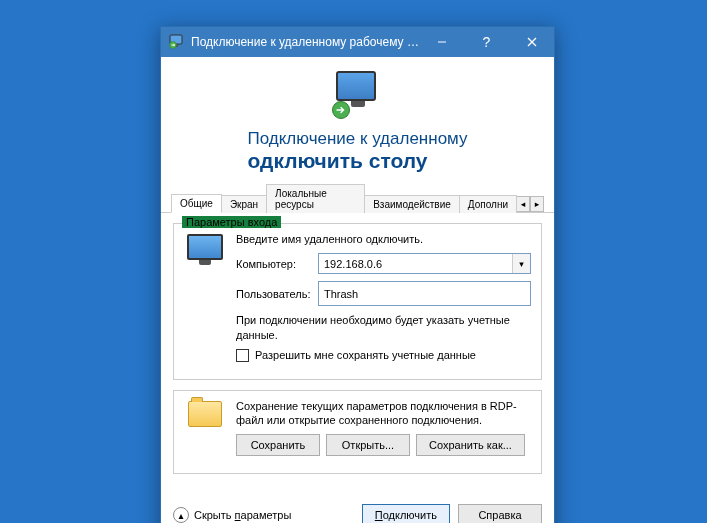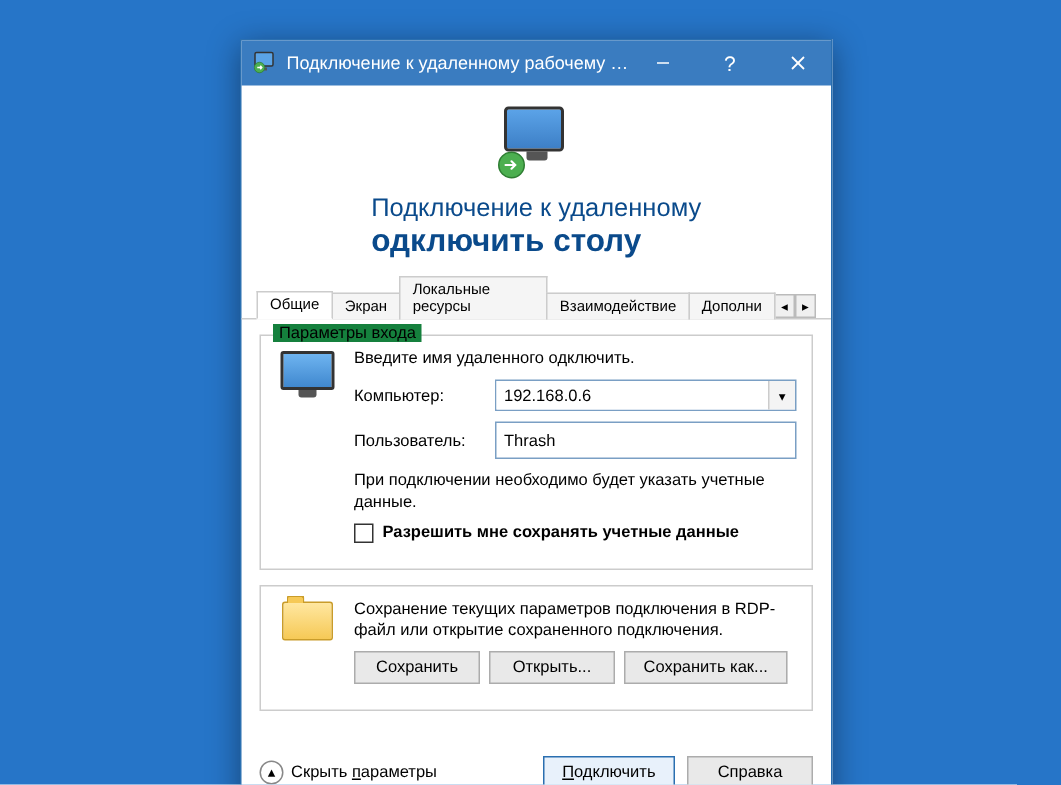--- a/index.html
+++ b/index.html
@@ -137,21 +137,21 @@
     .folder-icon {
       width: 34px; height: 26px;
       background: linear-gradient(#ffe7a0,#f6c956);
       border: 1px solid #c99c2a;
       border-radius: 2px;
       position: relative;
     }
     .folder-tab { position:absolute; top:-5px; left:2px; width:12px; height:5px; background:#f6c956; border:1px solid #c99c2a; border-bottom:none; border-radius:2px 2px 0 0;}
     .fs-content { flex: 1; font-size: 11px; color:#000;}
     .fs-content > * { margin-bottom: 7px; }
-    .form-row { display:flex; align-items:center; gap:18px;}
+    .form-row { display:flex; align-items:center; gap:6px;}
     .form-label { width: 76px; }
     .combo {
       flex: 1;
       display:flex;
       border: 1px solid #7a9fc4;
       height: 21px;
       background:#fff;
     }
     .combo input {
       flex:1; border:none; outline:none; padding: 0 5px; font-size:11px;
@@ -161,21 +161,21 @@
       width: 18px; display:flex; align-items:center; justify-content:center;
       font-size: 9px; cursor:pointer; border-left: 1px solid #ccc;
       background:#f4f4f4;
     }
     .textfield {
       flex:1; border: 1px solid #7a9fc4; height:25px;
       padding: 0 5px; font-size:11px; outline:none;
       font-family: inherit;
     }
     .note { font-size: 11px; color:#000; line-height: 1.3;}
-    .check-row { display:flex; align-items:center; gap:6px; font-size:11px;font-weight:bold;}
+    .check-row { display:flex; align-items:center; gap:6px; font-size:11px;}
     .checkbox { width:13px; height:13px; border:1px solid #333; background:#fff; cursor:pointer;}
     .btn-row { display:flex; gap:6px; }
     .btn {
       height: 22px;
       padding: 0 12px;
       font-size: 11px;
       background: #e9e9e9;
       border: 1px solid #acacac;
       cursor: pointer;
       font-family: inherit;

